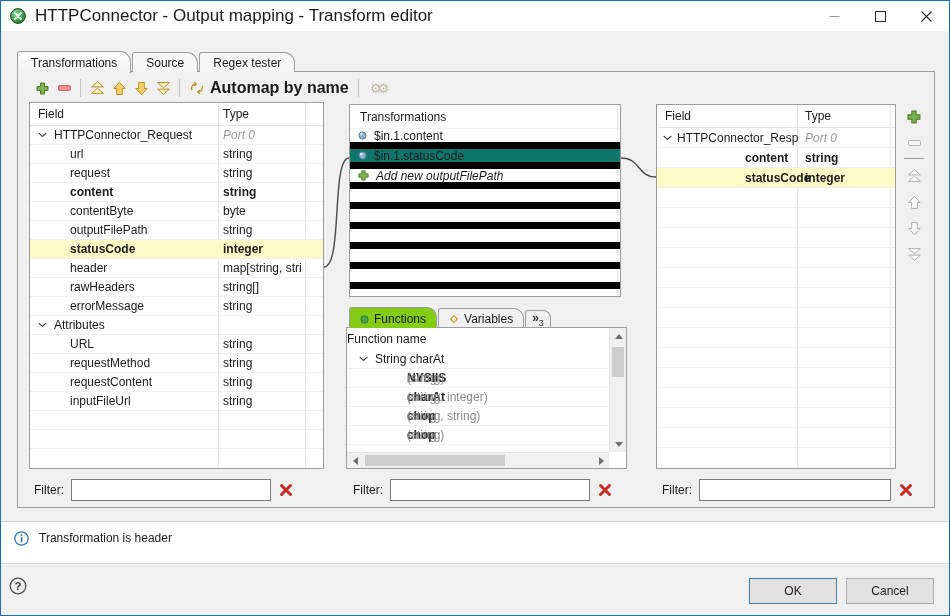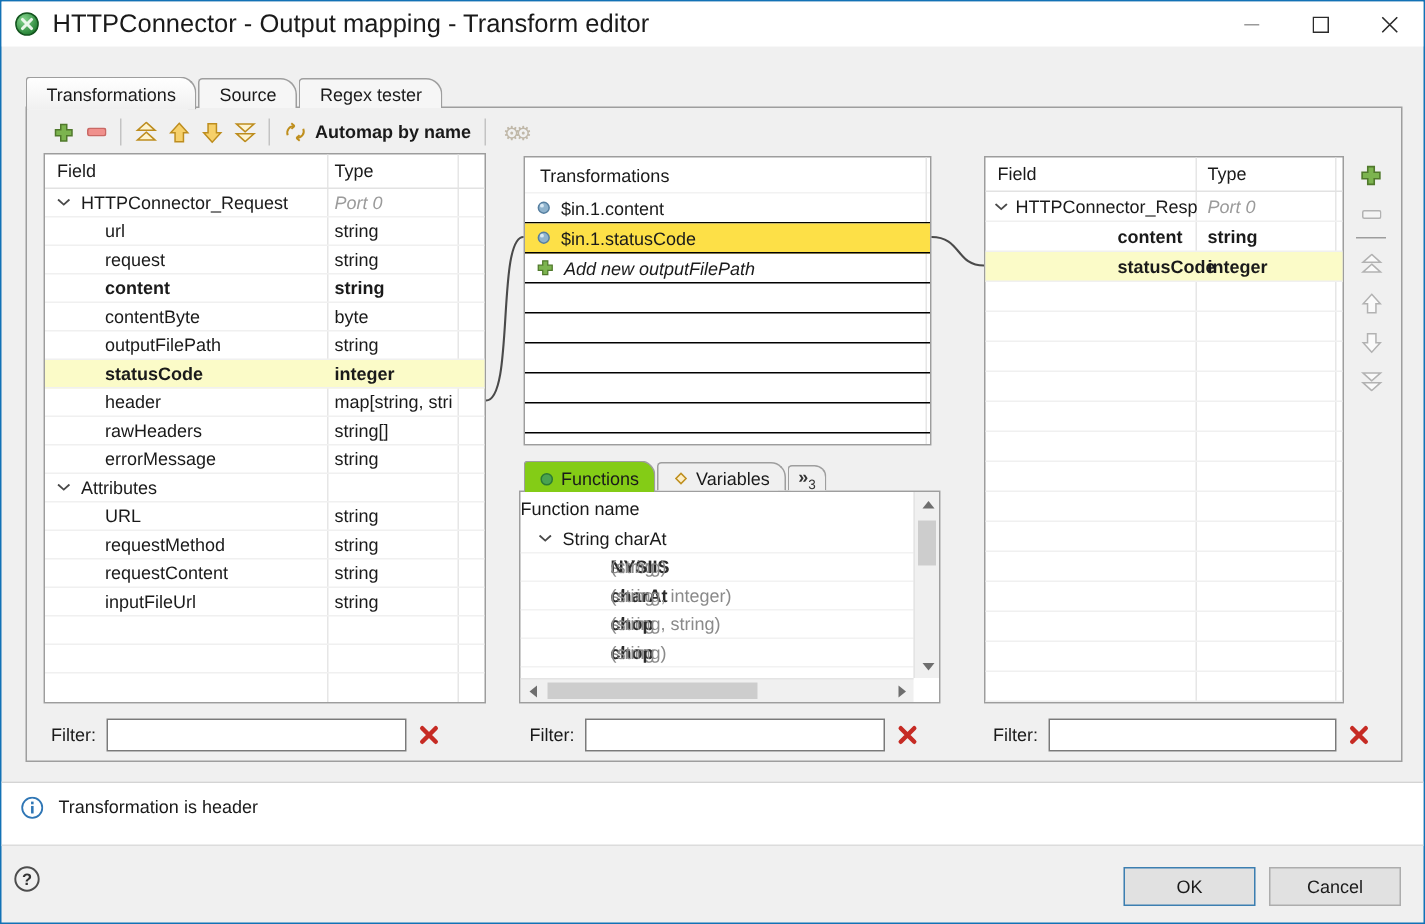--- a/index.html
+++ b/index.html
@@ -19,43 +19,43 @@
   .tab{height:20px;padding:3px 13px 0;background:#f6f6f6;border:1px solid #9e9e9e;border-bottom:none;
        border-radius:3px 11px 0 0;margin-right:1px;color:#1a1a1a}
   .tab.active{height:22px;background:linear-gradient(#ffffff,#f0f0f0);margin-bottom:-1px;z-index:2;padding-top:4px}
   .content-box{position:absolute;left:16px;top:70px;width:918px;height:437px;border:1px solid #9e9e9e;background:#f0f0f0}
 
   
   .toolbar{position:absolute;left:30px;top:76px;height:22px;display:flex;align-items:center;z-index:2}
   .tbtn{width:22px;height:22px;display:flex;align-items:center;justify-content:center}
   .tsep{width:1px;height:18px;background:#c3c3c3;margin:0 5px}
   .automap{display:flex;align-items:center;gap:5px;padding:0 4px;height:22px}
-  .automap-label{font-weight:bold;font-size:12px}
+  .automap-label{font-weight:bold;font-size:16px}
   .gears{font-size:13px;color:#b5ab98;letter-spacing:-4px;opacity:.8}
 
   
   .panel{position:absolute;background:#fff;border:1px solid #9d9d9d}
   #left-table{left:28px;top:101px;width:295px;height:367px}
   #right-table{left:655px;top:103px;width:240px;height:365px}
   #mid-list{left:348px;top:103px;width:272px;height:193px}
   .thead{height:23px;position:relative;border-bottom:1px solid #e2e2e2}
   .thead span{position:absolute;top:4px}
   .vline{position:absolute;top:0;bottom:0;width:1px;background:#e6e6e6}
   .row{height:19px;position:relative;border-bottom:1px solid #f0f0f0;white-space:nowrap}
   .r20{height:20px}
   .row span{position:absolute;top:50%;transform:translateY(-50%)}
   .row .chev{display:flex}
   .row.hl{background:#fbfbc8}
   .row.b .fcell,.row.b .tcell{font-weight:bold}
   .tcell{overflow:hidden}
   .port{font-style:italic;color:#9b9b9b;font-weight:normal !important}
 
   .mid-head{height:24px;display:flex;align-items:center;padding-left:10px;border-bottom:1px solid #f2f2f2}
-  .mitem{height:20px;display:flex;align-items:center;padding-left:8px;gap:7px;border-bottom:1px solid #000000;position:relative}
-  .mitem.sel{background:#fde047}
+  .mitem{height:20px;display:flex;align-items:center;padding-left:8px;gap:7px;border-bottom:7px solid #000000;position:relative}
+  .mitem.sel{background:#0f766e}
   .mitem.action{font-style:italic}
 
   
   #fn-folder{position:absolute;left:345px;top:305px;width:281px;height:163px}
   .fn-tabs{position:absolute;left:3px;top:0;height:21px;display:flex;align-items:flex-end;z-index:2}
   .fn-tab{height:19px;padding:2px 10px 0;background:#f0f0f0;border:1px solid #9e9e9e;border-bottom:none;
           border-radius:3px 10px 0 0;margin-right:1px;display:flex;align-items:center;gap:5px}
   .fn-tab.active{height:21px;background:#84cc16;margin-bottom:-1px}
   .fn-overflow{font-weight:bold;color:#333;padding:2px 6px 0;border:1px solid #9e9e9e;border-bottom:none;height:17px;
           border-radius:3px 8px 0 0;background:#f0f0f0;display:flex;align-items:flex-start;line-height:11px}

